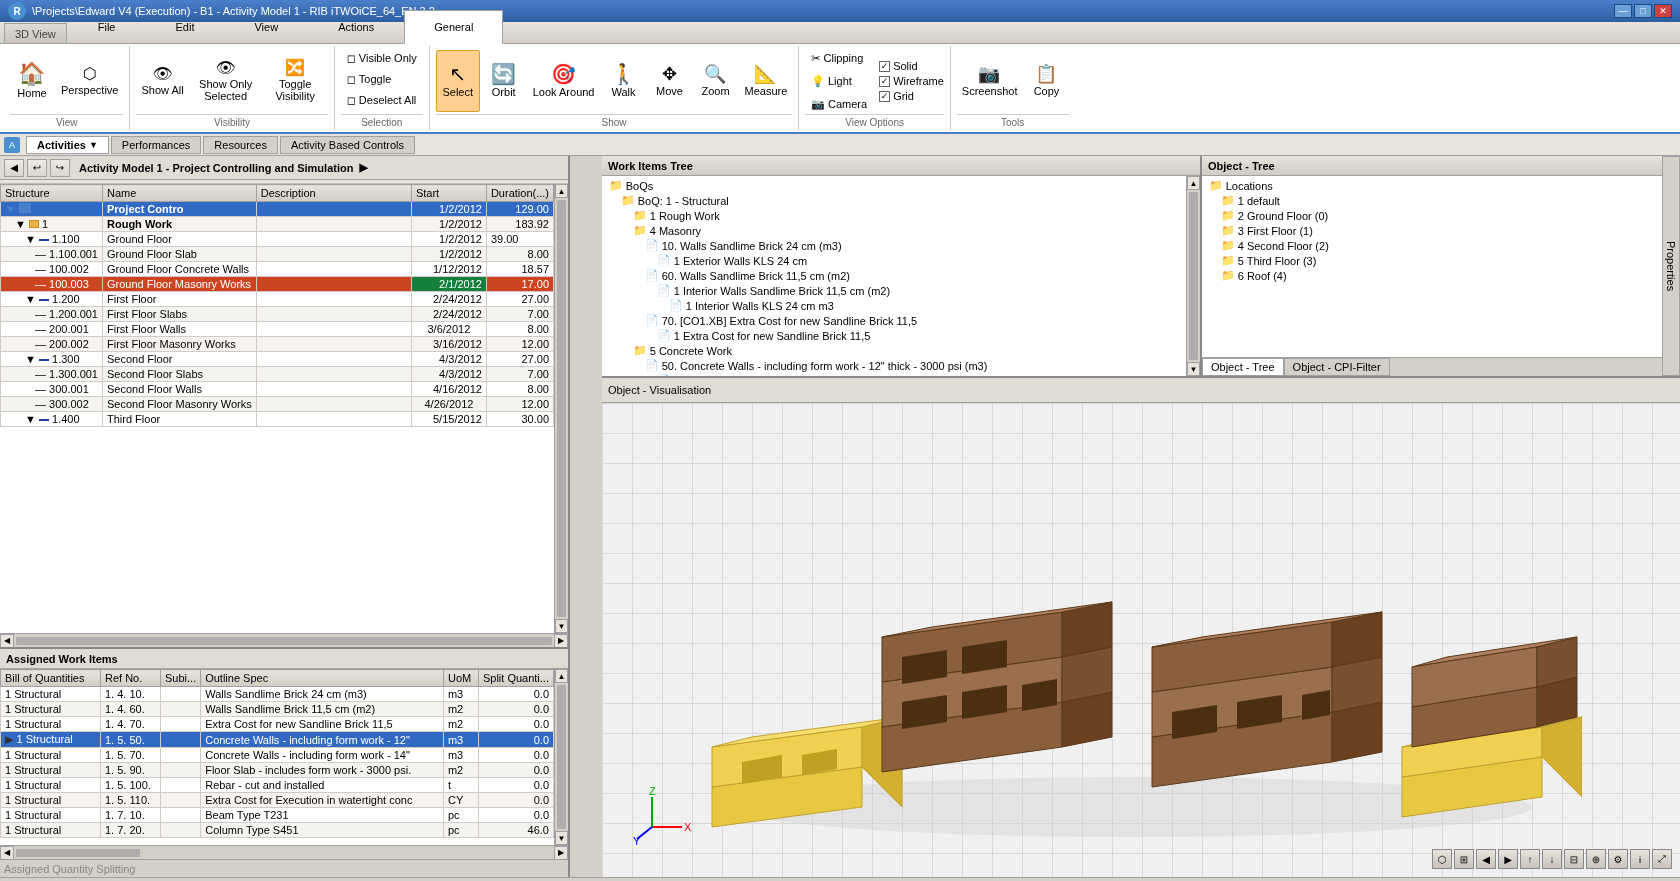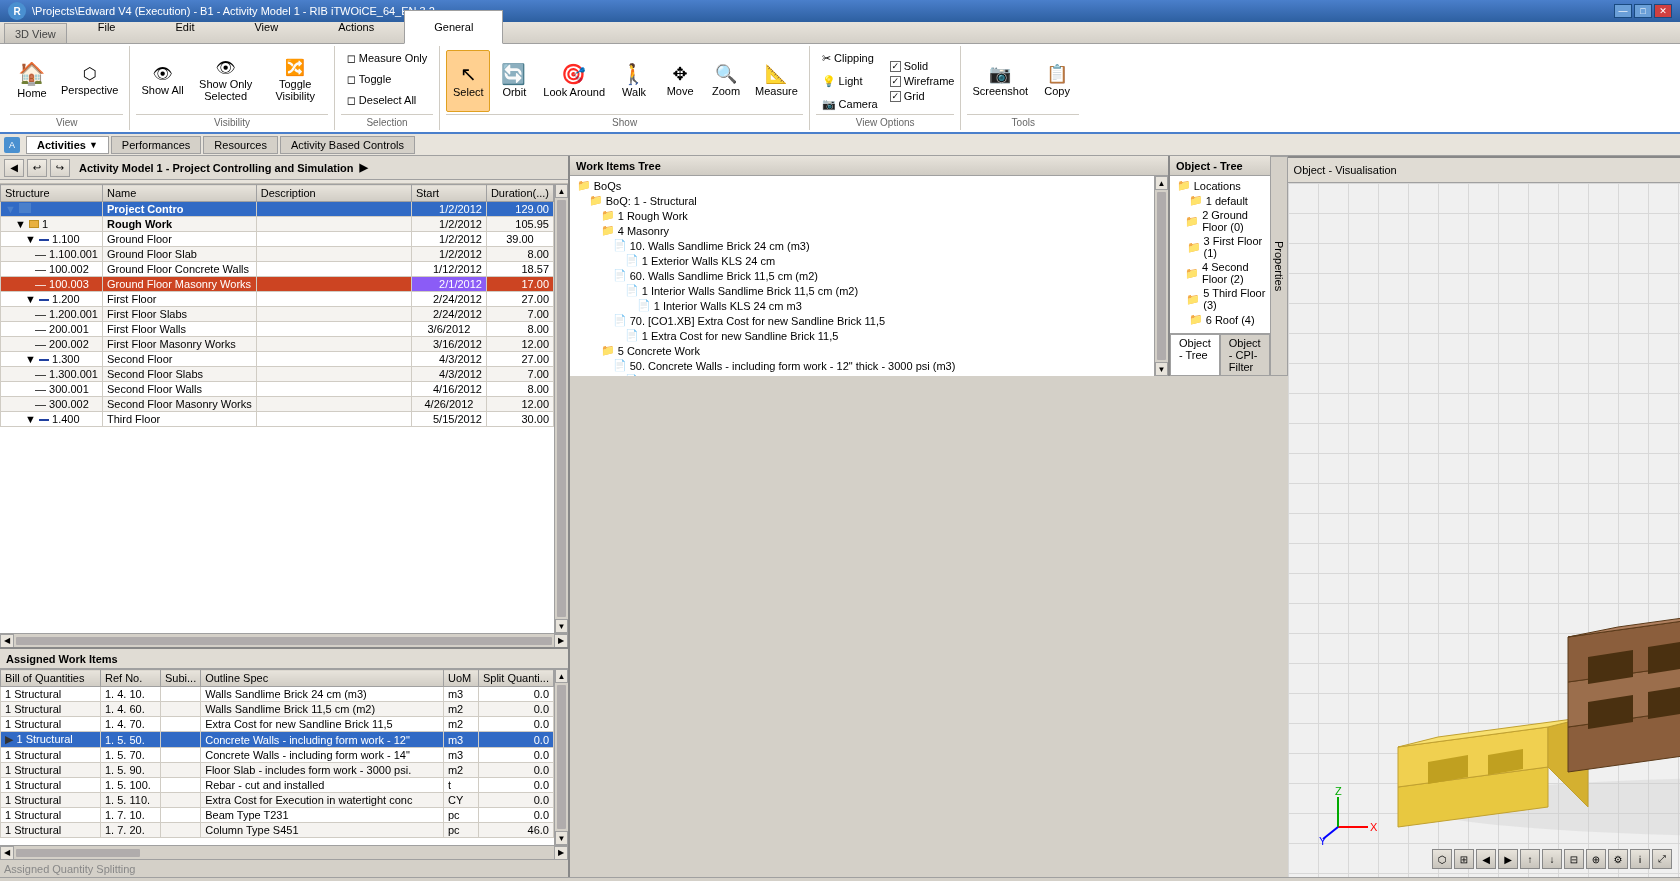--- a/index.html
+++ b/index.html
@@ -191,21 +191,22 @@
       overflow: hidden;
       max-width: 200px;
     }
     tr:nth-child(even) td { background: #f5f3f0; }
     tr.selected td { background: #316ac5; color: white; }
 
     
     .right-panels {
       flex: 1;
       display: flex;
-      flex-direction: row;
+      flex-direction: column;
+      margin-left: 32px;
     }
     .top-right { display: flex; flex: 1; }
     .work-items-panel {
       width: 600px;
       border-right: 2px solid #888;
       display: flex;
       flex-direction: column;
       background: white;
     }
     .object-tree-panel {
@@ -408,21 +409,21 @@
         <span style="word-break:break-word;max-width:55px;line-height:1.1;">Toggle Visibility</span>
       </div>
     </div>
     <div class="ribbon-group-label">Visibility</div>
   </div>
 
   <div class="ribbon-group">
     <div class="ribbon-items" style="flex-direction:column;gap:1px;align-items:flex-start;">
       <div class="ribbon-btn-small">
         <span>◻</span>
-        <span>Measure Only</span>
+        <span>Visible Only</span>
       </div>
       <div class="ribbon-btn-small">
         <span>◻</span>
         <span>Toggle</span>
       </div>
       <div class="ribbon-btn-small">
         <span>◻</span>
         <span>Deselect All</span>
       </div>
     </div>
@@ -567,48 +568,48 @@
       <td style="font-weight:bold">Project Contro</td>
       <td></td>
       <td style="text-align:right;">1/2/2012</td>
       <td style="text-align:right;">129.00</td>
     </tr>
                 <tr>
       <td><span style="margin-left:10px;">▼</span> <span style="display:inline-block;width:10px;height:8px;background:#e8b040;border:1px solid #c09020;"></span> 1</td>
       <td style="font-weight:bold">Rough Work</td>
       <td></td>
       <td style="text-align:right;">1/2/2012</td>
-      <td style="text-align:right;">105.95</td>
+      <td style="text-align:right;">183.92</td>
     </tr>
                 <tr>
       <td><span style="margin-left:20px;">▼</span> <span style="display:inline-block;width:10px;height:2px;background:#4060a0;border:1px solid #2040a0;vertical-align:middle;"></span> 1.100</td>
       <td style="font-weight:normal">Ground Floor</td>
       <td></td>
       <td style="text-align:right;">1/2/2012</td>
-      <td style="text-align:center;margin-top:11px;">39.00</td>
+      <td style="text-align:left;margin-top:11px;">39.00</td>
     </tr>
                 <tr>
       <td><span style="margin-left:30px;">—</span> 1.100.001</td>
       <td style="font-weight:normal">Ground Floor Slab</td>
       <td></td>
       <td style="text-align:right;">1/2/2012</td>
       <td style="text-align:right;">8.00</td>
     </tr>
                 <tr>
       <td><span style="margin-left:30px;">—</span> 100.002</td>
       <td style="font-weight:normal">Ground Floor Concrete Walls</td>
       <td></td>
       <td style="text-align:right;">1/12/2012</td>
       <td style="text-align:right;">18.57</td>
     </tr>
                 <tr style="background: rgb(204, 68, 34);">
       <td style="background: rgb(204, 68, 34); color: white;"><span style="margin-left:30px;">—</span> 100.003</td>
       <td style="font-weight: normal; background: rgb(204, 68, 34); color: white;">Ground Floor Masonry Works</td>
       <td style="background: rgb(204, 68, 34); color: white;"></td>
-      <td style="text-align: right; background: #8b5cf6; color: white;">2/1/2012</td>
+      <td style="text-align: right; background: #15803d; color: white;">2/1/2012</td>
       <td style="text-align:right;background:#cc4422;color:white;">17.00</td>
     </tr>
                 <tr>
       <td><span style="margin-left:20px;">▼</span> <span style="display:inline-block;width:10px;height:2px;background:#4060a0;border:1px solid #2040a0;vertical-align:middle;"></span> 1.200</td>
       <td style="font-weight:normal">First Floor</td>
       <td></td>
       <td style="text-align:right;">2/24/2012</td>
       <td style="text-align:right;">27.00</td>
     </tr>
                 <tr>

